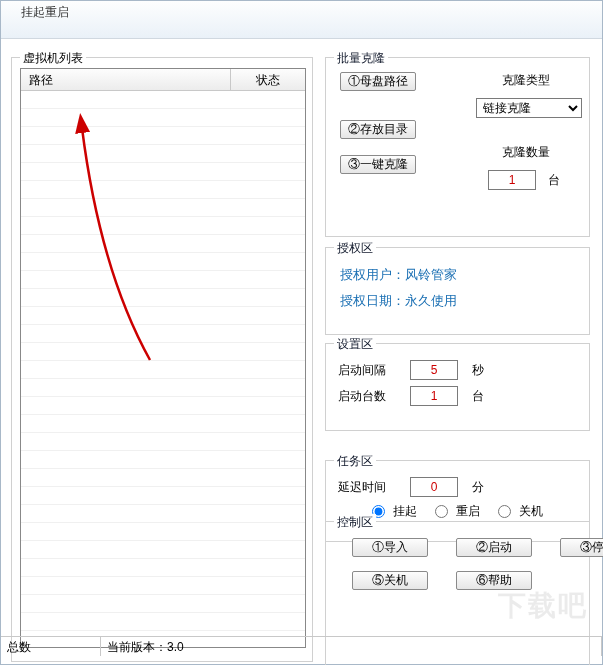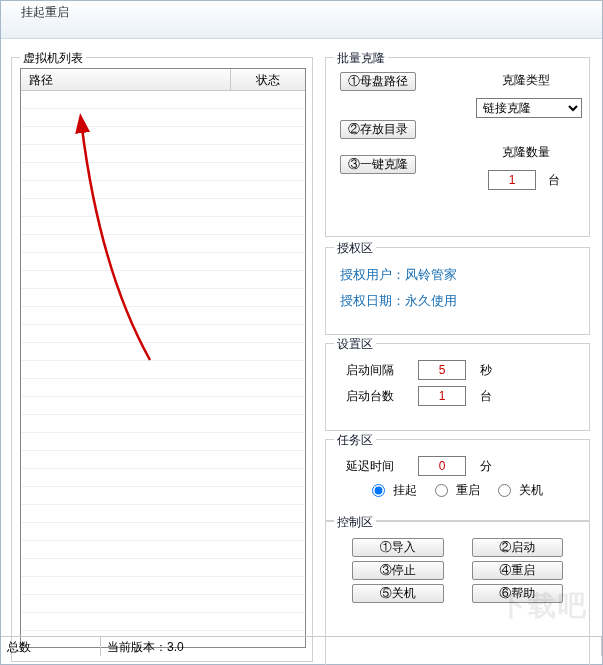--- a/index.html
+++ b/index.html
@@ -71,21 +71,21 @@
 .th-status { flex: 1; text-align: center; border-right: none; }
 .tbody-rows { height: 556px; }
 .trow {
   height: 18px;
   border-bottom: 1px solid #f0f0f0;
 }
 
 .gb-clone { left: 324px; top: 18px; width: 265px; height: 180px; }
 .gb-auth  { left: 324px; top: 208px; width: 265px; height: 88px; }
 .gb-set   { left: 324px; top: 304px; width: 265px; height: 88px; }
-.gb-task  { left: 324px; top: 400px; width: 265px; height: 82px; }
+.gb-task  { left: 324px; top: 421px; width: 265px; height: 82px; }
 .gb-ctrl  { left: 324px; top: 482px; width: 265px; height: 152px; }
 
 .btn {
   display: inline-block;
   border: 1px solid #8a8a8a;
   background: linear-gradient(to bottom,#fdfdfd,#e6e6e6);
   padding: 0 6px;
   font-size: 12px;
   text-align: center;
   cursor: pointer;
@@ -107,29 +107,29 @@
 .num-input {
   border: 1px solid #7a7a7a;
   width: 48px;
   text-align: center;
   font-size: 12px;
   color: #c00;
   padding: 2px 0;
   background: #fff;
 }
 .auth-line { color: #1a6fb3; margin: 8px 6px; font-size: 13px; }
-.row { display:flex; align-items:center; gap:10px; margin:6px 12px; }
+.row { display:flex; align-items:center; gap:10px; margin:6px 4px; }
 .row .lbl { width: 62px; }
 .unit { width: 20px; text-align:center; }
 .radio-row { display:flex; gap:18px; justify-content:center; margin-top:4px; }
 .radio-row label { display:flex; align-items:center; gap:8px; cursor:pointer; }
 .ctrl-grid {
   display:grid;
-  grid-template-columns: 1fr 1fr;
-  gap: 4px 28px;
+  grid-template-columns: 1fr 1fr 1fr 1fr;
+  gap: 14px 28px;
   padding: 6px 18px;
 }
 .statusbar {
   position:absolute;
   left:0; bottom:8px;
   height: 20px;
   width: 100%;
   border-top: 1px solid #c8c8c8;
   display:flex;
   font-size: 12px;

